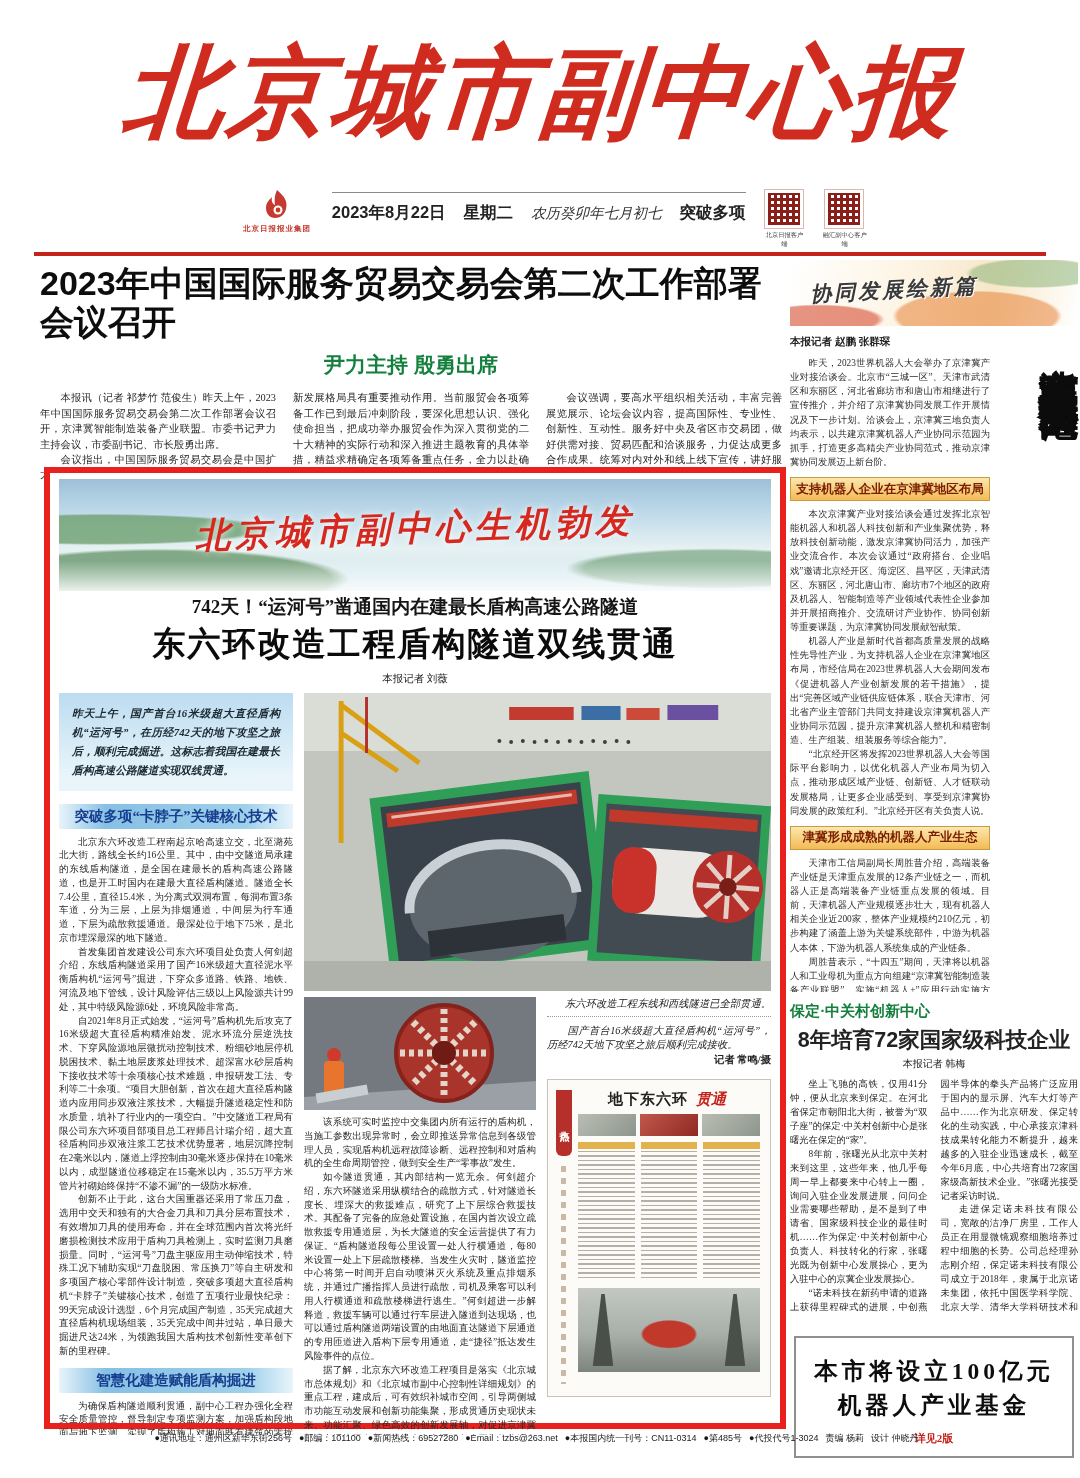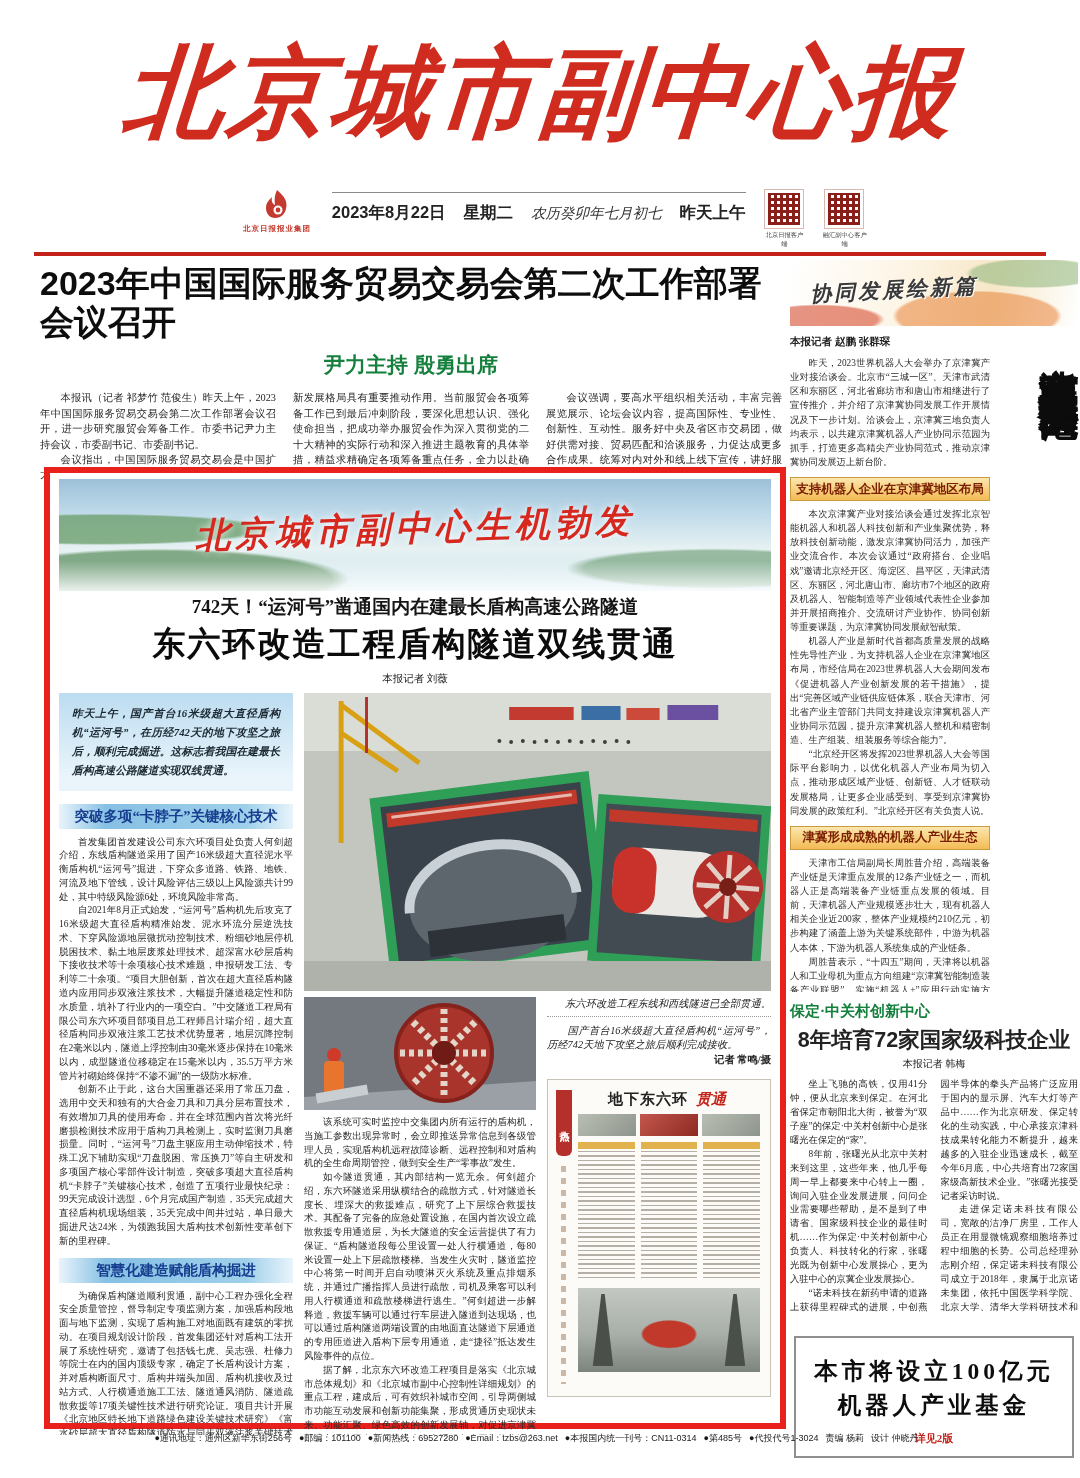--- a/index.html
+++ b/index.html
@@ -176,41 +176,41 @@
           <circle cx="18" cy="22" r="4.5" fill="#fff"></circle>
           <circle cx="18" cy="22" r="2.4" fill="#c43a2e"></circle>
         </svg>
       </span>
       <div class="brand-label">北京日报报业集团</div>
     </div>
     <div class="dateline">
       <span class="d1">2023年8月22日</span>
       <span class="d2">星期二</span>
       <span class="d3">农历癸卯年七月初七</span>
-      <span class="d4">昨天上午</span>
+      <span class="d4">突破多项</span>
     </div>
     <div class="qrs">
       <div class="qr-wrap">
         <div class="qr"></div>
         <div class="qr-label">北京日报客户端</div>
       </div>
       <div class="qr-wrap">
         <div class="qr"></div>
         <div class="qr-label">融汇副中心客户端</div>
       </div>
     </div>
   </div>
 
   <div class="red-rule"></div>
 
   <div class="top-story">
     <div class="ts-head">2023年中国国际服务贸易交易会第二次工作部署会议召开</div>
     <div class="ts-sub">尹力主持 殷勇出席</div>
     <div class="cols3">
-        <p>本报讯（记者 祁梦竹 范俊生）昨天上午，2023年中国国际服务贸易交易会第二次工作部署会议召开，进一步研究服贸会筹备工作。市委书记尹力主持会议，市委副书记、市委副书记。</p>
+        <p>本报讯（记者 祁梦竹 范俊生）昨天上午，2023年中国国际服务贸易交易会第二次工作部署会议召开，京津冀智能制造装备产业联盟。市委书记尹力主持会议，市委副书记、市长殷勇出席。</p>
         <p>会议指出，中国国际服务贸易交易会是中国扩大开放、深化合作、引领创新的重要平台，对构建新发展格局具有重要推动作用。当前服贸会各项筹备工作已到最后冲刺阶段，要深化思想认识、强化使命担当，把成功举办服贸会作为深入贯彻党的二十大精神的实际行动和深入推进主题教育的具体举措，精益求精确定各项筹备重点任务，全力以赴确保本届服贸会圆满成功、精彩纷呈、富有成效。</p>
         <p>会议强调，要高水平组织相关活动，丰富完善展览展示、论坛会议内容，提高国际性、专业性、创新性、互动性。服务好中央及省区市交易团，做好供需对接、贸易匹配和洽谈服务，力促达成更多合作成果。统筹对内对外和线上线下宣传，讲好服贸会故事，展现大国首都形象，最大程度提升展会国际影响力。周到细致做好各项会务服务保障工作，积极解决参展参会方的问题和诉求，在细微处体现“北京服务”水平，确保各类活动、各个环节无缝衔接，顺畅紧凑、安全有序，动态完善应急预案，做好压力测试。做好参会嘉宾接待，为交流合作创造更多机会。</p>
       </div>
   </div>
 
   <div class="sidebar">
     <div class="side-banner">
       <div class="side-banner-text">协同发展绘新篇</div>
     </div>
     <div class="side-flex">
@@ -259,20 +259,21 @@
     <div class="f-kicker">742天！“运河号”凿通国内在建最长盾构高速公路隧道</div>
     <div class="f-head">东六环改造工程盾构隧道双线贯通</div>
     <div class="f-byline">本报记者 刘薇</div>
 
     <div class="f-content">
 
       <div class="f-col1 f-body">
         <div class="f-lead">昨天上午，国产首台16米级超大直径盾构机“运河号”，在历经742天的地下攻坚之旅后，顺利完成掘进。这标志着我国在建最长盾构高速公路隧道实现双线贯通。</div>
         <div class="blue-head">突破多项“卡脖子”关键核心技术</div>
         <div>
+            <p>北京东六环改造工程南起京哈高速立交，北至潞苑北大街，路线全长约16公里。其中，由中交隧道局承建的东线盾构隧道，是全国在建最长的盾构高速公路隧道，也是开工时国内在建最大直径盾构隧道。隧道全长7.4公里，直径15.4米，为分离式双洞布置，每洞布置3条车道，分为三层，上层为排烟通道，中间层为行车通道，下层为疏散救援通道。最深处位于地下75米，是北京市埋深最深的地下隧道。</p>
             <p>首发集团首发建设公司东六环项目处负责人何剑超介绍，东线盾构隧道采用了国产16米级超大直径泥水平衡盾构机“运河号”掘进，下穿众多道路、铁路、地铁、河流及地下管线，设计风险评估三级以上风险源共计99处，其中特级风险源6处，环境风险非常高。</p>
             <p>自2021年8月正式始发，“运河号”盾构机先后攻克了16米级超大直径盾构精准始发、泥水环流分层逆洗技术、下穿风险源地层微扰动控制技术、粉细砂地层停机脱困技术、黏土地层废浆处理技术、超深富水砂层盾构下接收技术等十余项核心技术难题，申报研发工法、专利等二十余项。“项目大胆创新，首次在超大直径盾构隧道内应用同步双液注浆技术，大幅提升隧道稳定性和防水质量，填补了行业内的一项空白。”中交隧道工程局有限公司东六环项目部项目总工程师吕计瑞介绍，超大直径盾构同步双液注浆工艺技术优势显著，地层沉降控制在2毫米以内，隧道上浮控制由30毫米逐步保持在10毫米以内，成型隧道位移稳定在15毫米以内，35.5万平方米管片衬砌始终保持“不渗不漏”的一级防水标准。</p>
             <p>创新不止于此，这台大国重器还采用了常压刀盘，选用中交天和独有的大合金刀具和刀具分层布置技术，有效增加刀具的使用寿命，并在全球范围内首次将光纤磨损检测技术应用于盾构刀具检测上，实时监测刀具磨损量。同时，“运河号”刀盘主驱应用主动伸缩技术，特殊工况下辅助实现“刀盘脱困、常压换刀”等自主研发和多项国产核心零部件设计制造，突破多项超大直径盾构机“卡脖子”关键核心技术，创造了五项行业最快纪录：99天完成设计选型，6个月完成国产制造，35天完成超大直径盾构机现场组装，35天完成中间井过站，单日最大掘进尺达24米，为领跑我国大盾构技术创新性变革创下新的里程碑。</p>
           </div>
         <div class="blue-head">智慧化建造赋能盾构掘进</div>
         <div>
             <p>为确保盾构隧道顺利贯通，副中心工程办强化全程安全质量管控，督导制定专项监测方案，加强盾构段地面与地下监测，实现了盾构施工对地面既有建筑的零扰动。在项目规划设计阶段，首发集团还针对盾构工法开展了系统性研究，邀请了包括钱七虎、吴志强、杜修力等院士在内的国内顶级专家，确定了长盾构设计方案，并对盾构断面尺寸、盾构井端头加固、盾构机接收及过站方式、人行横通道施工工法、隧道通风消防、隧道疏散救援等17项关键性技术进行研究论证。项目共计开展《北京地区特长地下道路绿色建设关键技术研究》《富水砂层超大直径盾构隧道防水与同步双液注浆关键技术研究》《基于地热交换技术的能源隧道关键技术研究》等13项课题研究，目前在本项目均已成功应用并取得扎实成效。</p>
           </div>
       </div>
 

